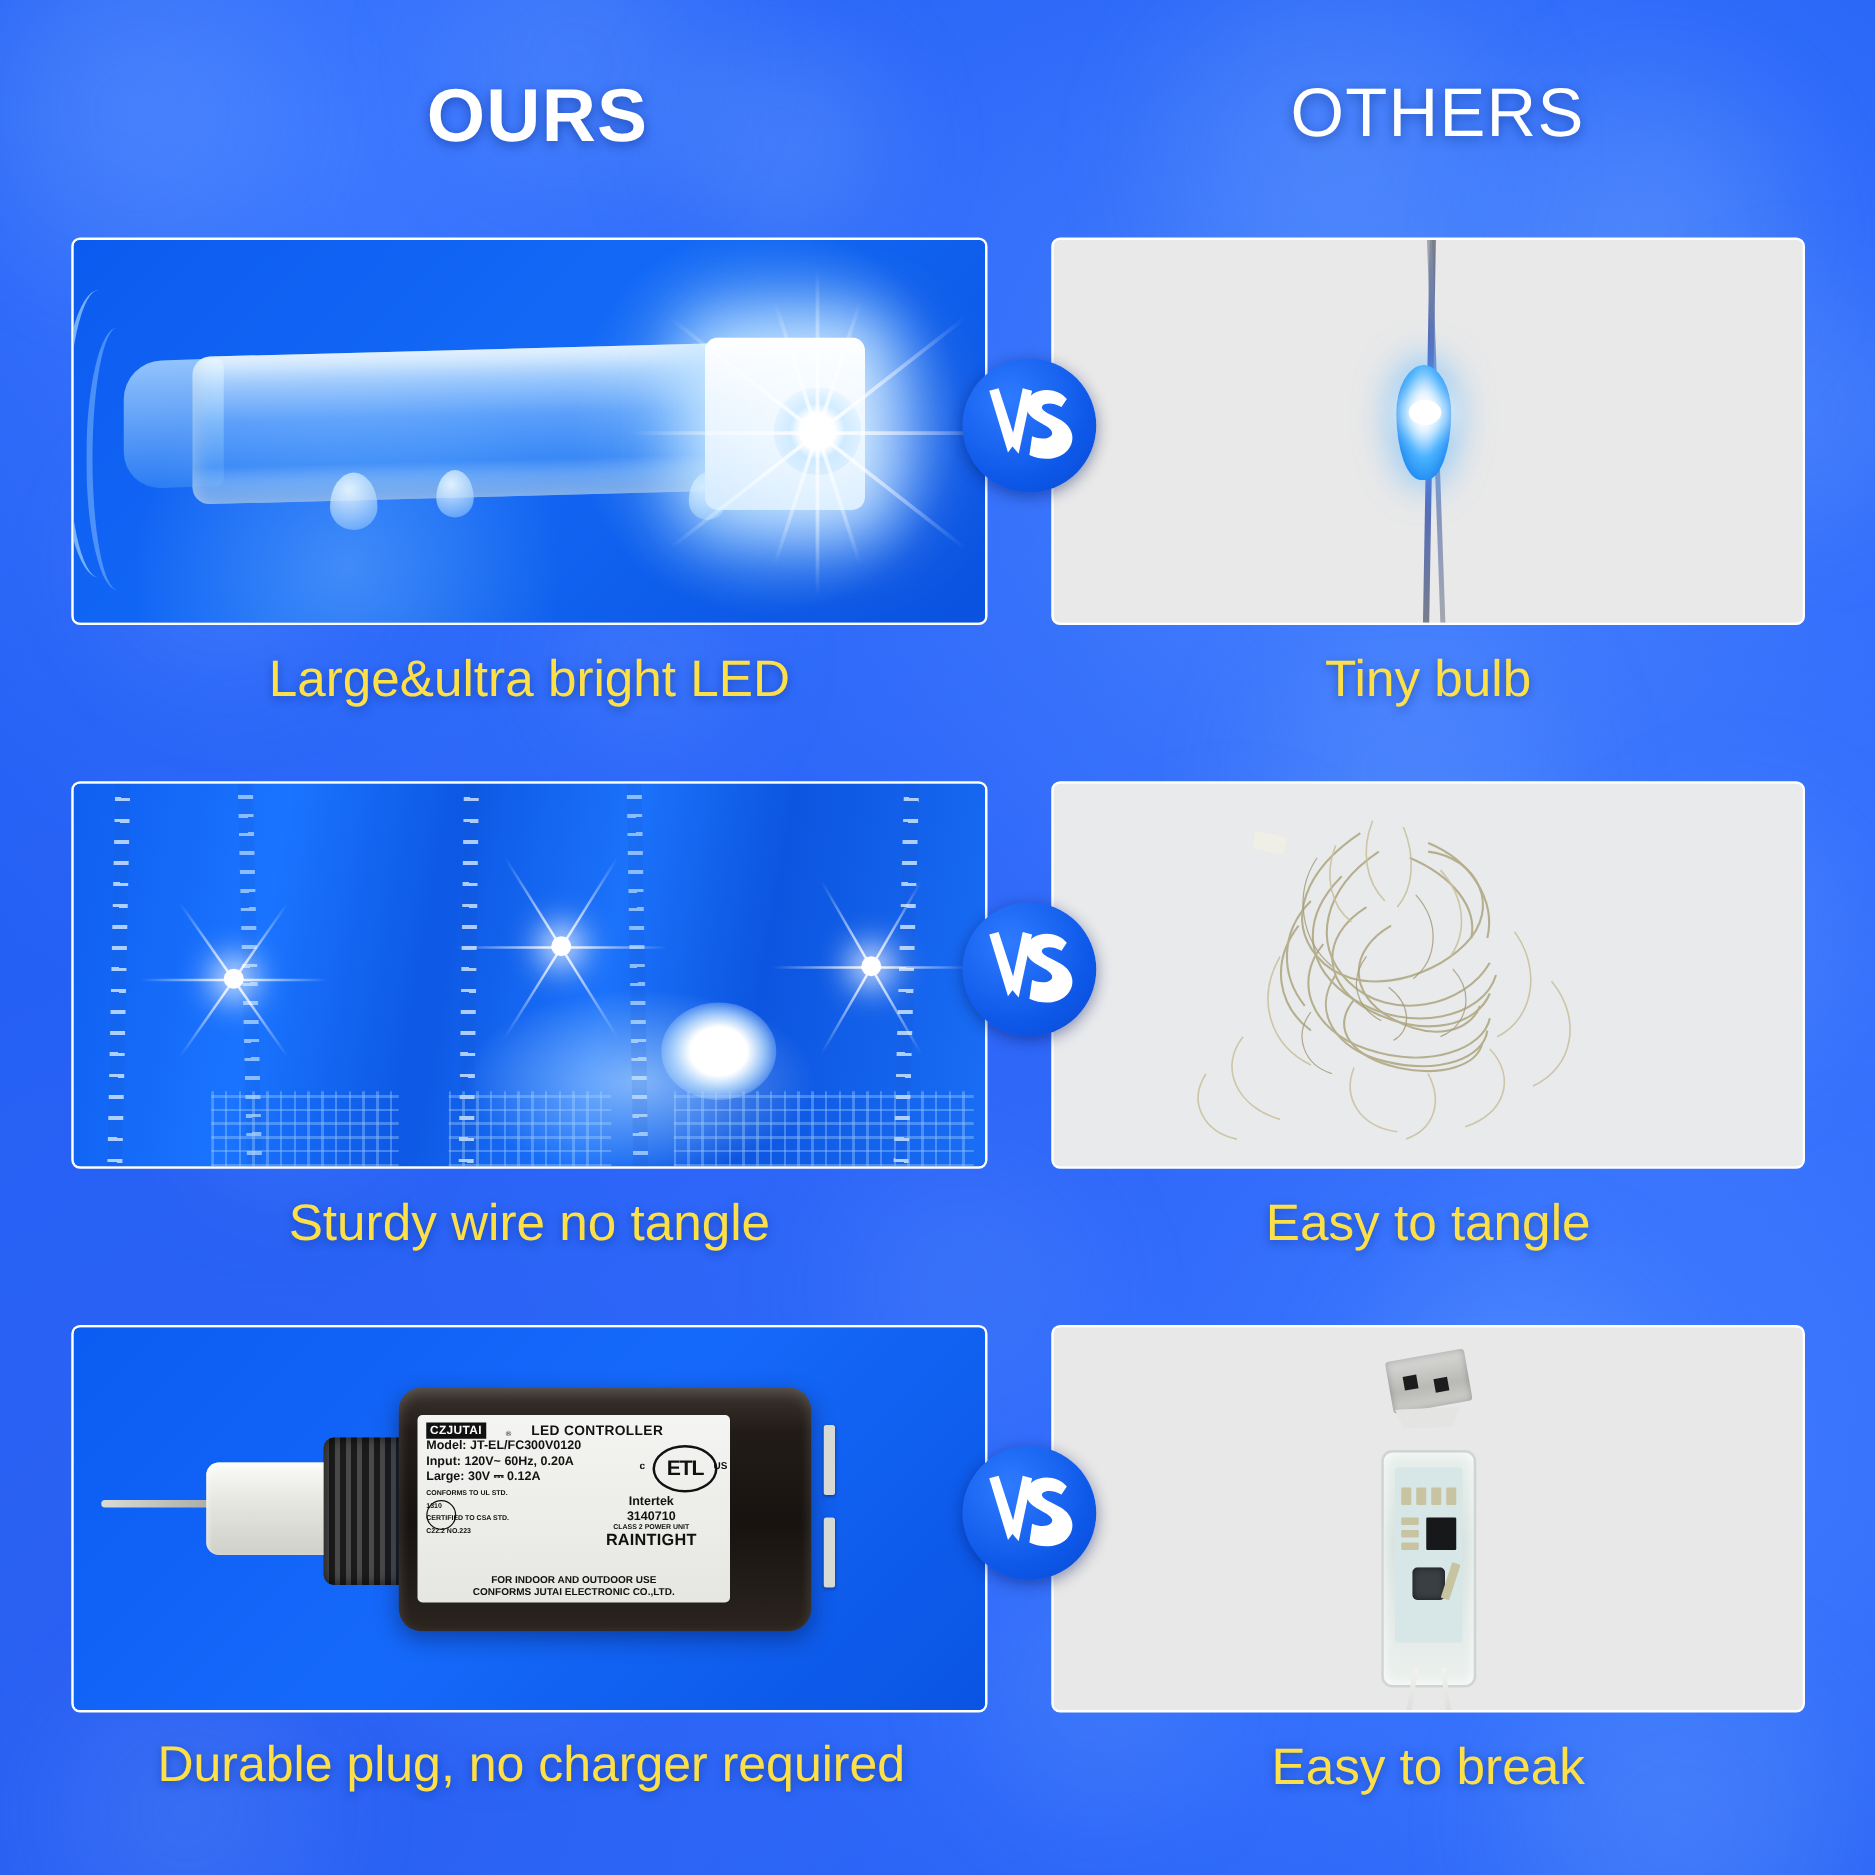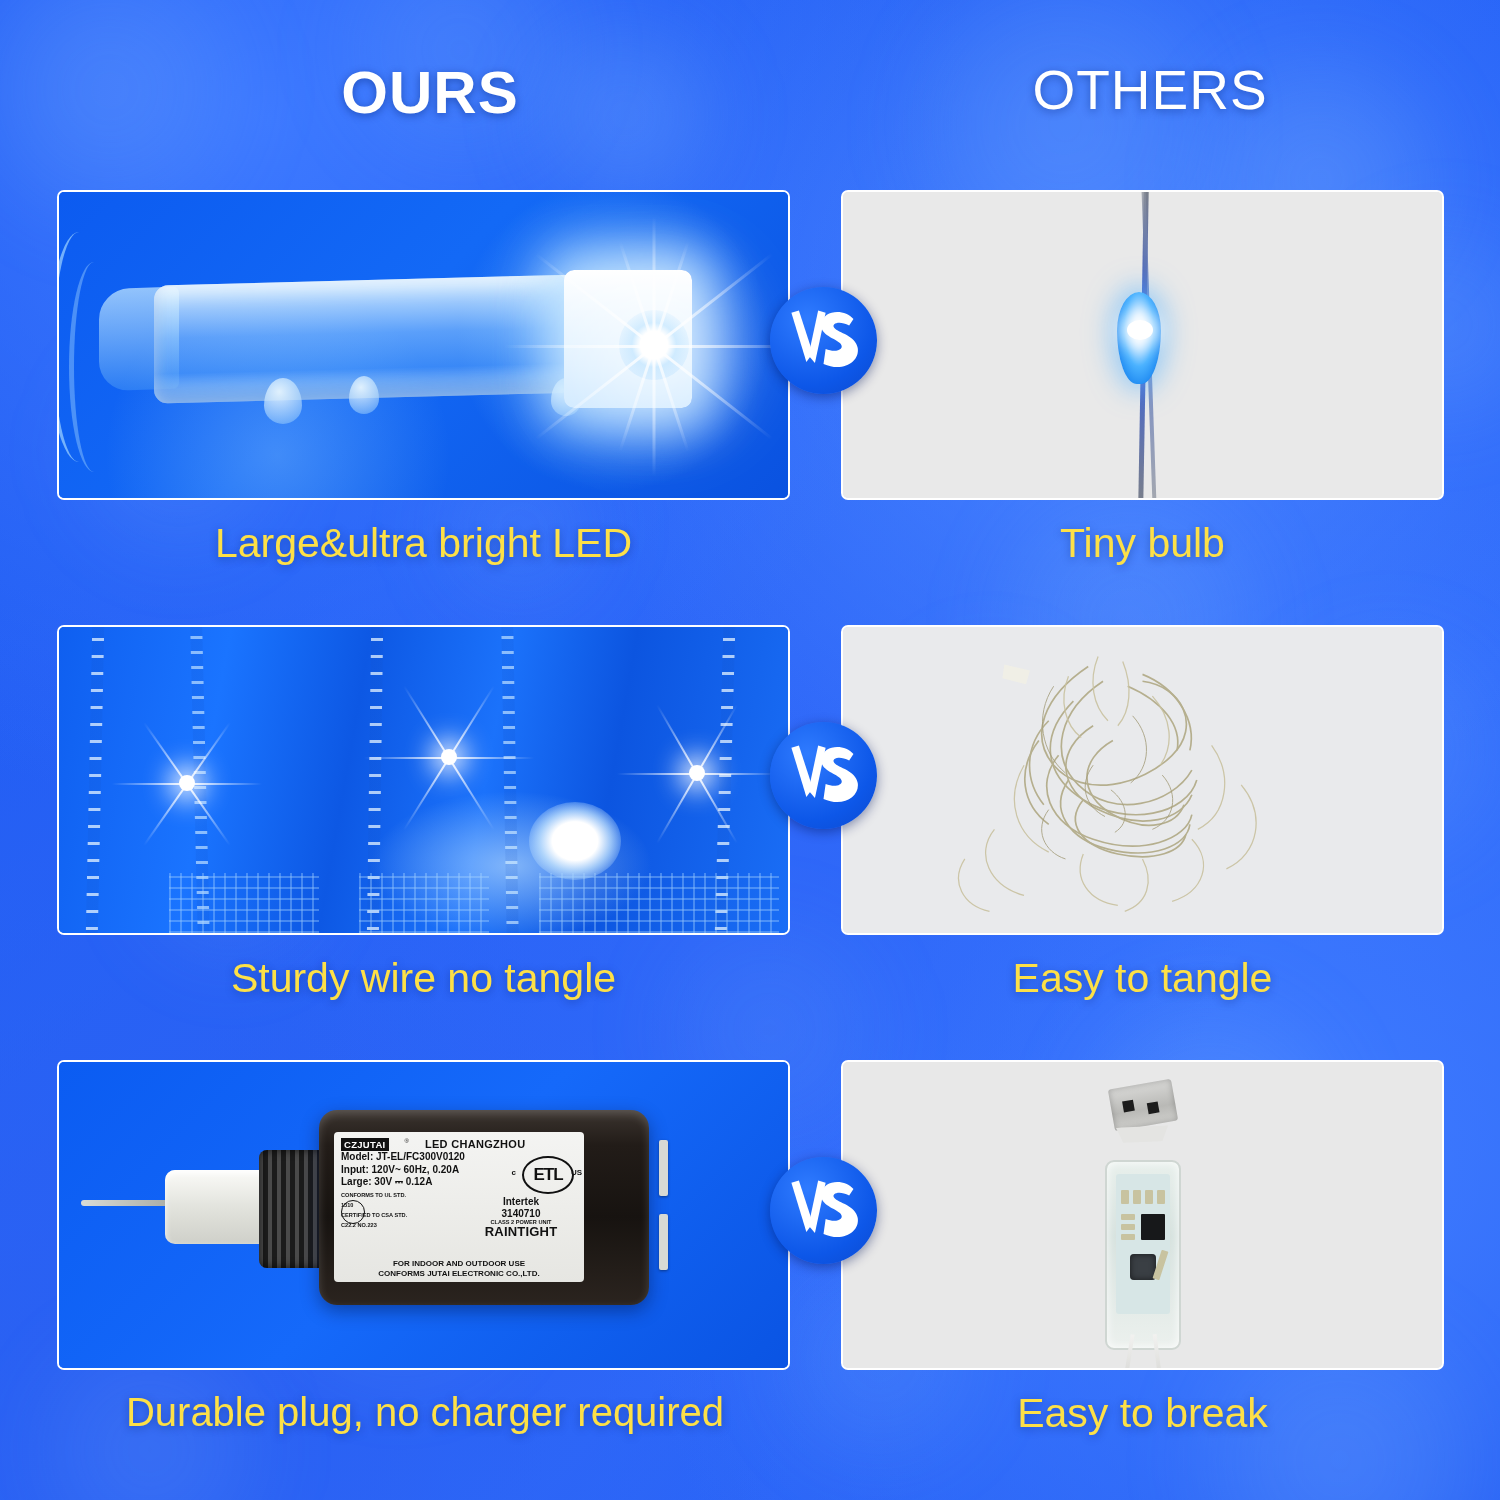--- a/index.html
+++ b/index.html
@@ -142,21 +142,21 @@
   .plug-scene { position:absolute; inset:0;
      background:linear-gradient(135deg,#0b5cf2 0%, #1569fa 50%, #0a54e3 100%); }
   .plug-body { position:absolute; left:260px; top:48px; width:330px; height:195px;
      background:linear-gradient(180deg,#3b342f 0%, #221c18 18%, #171310 55%, #2b241f 100%);
      border-radius:18px;
      box-shadow:inset 0 4px 10px rgba(255,255,255,.18), 0 6px 18px rgba(0,20,70,.45); }
   .plug-label { position:absolute; left:275px; top:70px; width:250px; height:150px;
      background:linear-gradient(180deg,#f4f4f2 0%, #e6e6e2 100%);
      border-radius:4px; padding:6px 7px;
      font-family:"Liberation Sans", sans-serif; color:#111; overflow:hidden; }
-  .pl-top { display:flex; align-items:flex-start; gap:16px; }
+  .pl-top { display:flex; align-items:flex-end; gap:16px; }
   .pl-brand { background:#111; color:#fff; font-size:9.5px; font-weight:bold;
      padding:1px 3px; letter-spacing:.3px; }
   .pl-reg { font-size:6px; vertical-align:top; }
   .pl-title { font-size:11px; font-weight:bold; letter-spacing:.3px; }
   .pl-line { font-size:10px; font-weight:bold; line-height:1.25; }
   .pl-small { font-size:5.6px; font-weight:bold; line-height:1.45; margin-top:2px; }
   .pl-etl { position:absolute; right:10px; top:24px; width:52px; height:38px;
      border:2.5px solid #111; border-radius:50%;
      display:flex; align-items:center; justify-content:center;
      font-size:17px; font-weight:bold; letter-spacing:-1px; }
@@ -386,21 +386,21 @@
         <div class="conn"></div>
         <div class="collar"></div>
         <div class="plug-body"></div>
         <div class="prong" style="left:600px;top:78px;"></div>
         <div class="prong" style="left:600px;top:152px;"></div>
 
         <div class="plug-label">
           <div class="pl-top">
             <span class="pl-brand">CZJUTAI</span>
             <span class="pl-reg">®</span>
-            <span class="pl-title">LED CHANGZHOU</span>
+            <span class="pl-title">LED CONTROLLER</span>
           </div>
           <div class="pl-line">Model: JT-EL/FC300V0120</div>
           <div class="pl-line">Input: 120V~ 60Hz, 0.20A</div>
           <div class="pl-line">Large: 30V ⎓  0.12A</div>
           <div class="pl-small">CONFORMS TO UL STD.</div>
           <div class="pl-small">1310</div>
           <div class="pl-small">CERTIFIED TO CSA STD.</div>
           <div class="pl-small">C22.2 NO.223</div>
 
           <div class="pl-etl">ETL</div>

